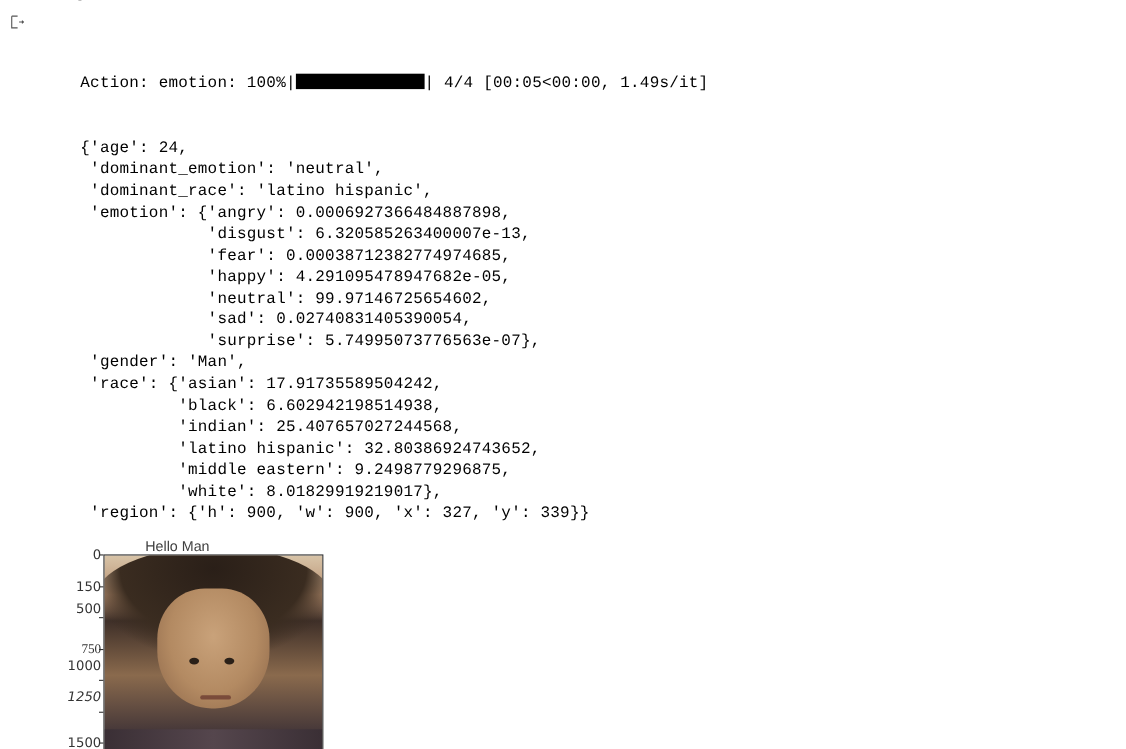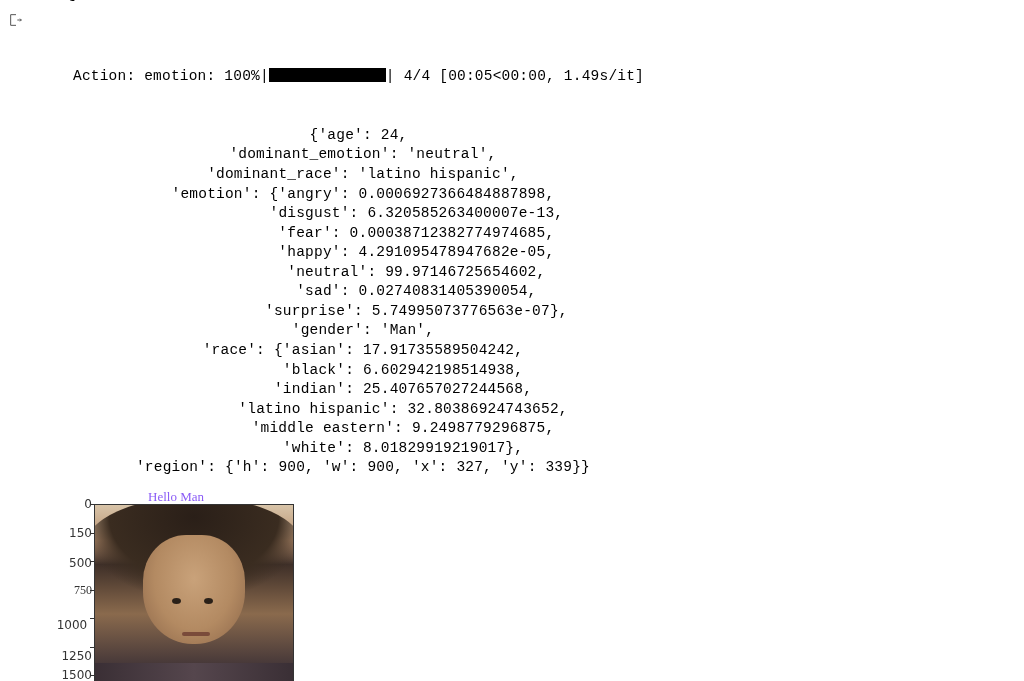--- a/index.html
+++ b/index.html
@@ -54,36 +54,35 @@
       display: inline-block;
       vertical-align: middle;
       width: 117px;
       height: 14px;
       background: #000;
       position: relative;
       top: -1px;
     }
     .pprint {
       white-space: pre;
-      text-align: center;
     }
     .plot-container {
       position: absolute;
       top: 484px;
       left: 40px;
       width: 260px;
       height: 240px;
     }
     .plot-title {
       position: absolute;
       top: 4px;
-      left: 108px;
-      font-family: Liberation Serif, serif;
+      left: 92px;
+      font-family: Liberation Sans, sans-serif;
       font-size: 13px;
-      color: #8b5cf6;
+      color: #404040;
     }
     .plot-axes {
       position: absolute;
       top: 20px;
       left: 54px;
       width: 200px;
       height: 200px;
     }
     .plot-image {
       width: 200px;
@@ -202,24 +201,24 @@
       <div class="eye r"></div>
       <div class="mouth"></div>
       <div class="jacket"></div>
     </div>
   </div>
   <div id="yticks">
       <div class="y-tick" style="top: 20px;">0</div>
       <div class="y-tick-mark" style="top: 20px;"></div>
       <div class="y-tick" style="top: 48.5714px;">150</div>
       <div class="y-tick-mark" style="top: 48.5714px;"></div>
-      <div class="y-tick" style="top: 79px;">500</div>
+      <div class="y-tick" style="top: 69px;">500</div>
       <div class="y-tick-mark" style="top: 77.1429px;"></div>
       <div class="y-tick" style="top: 105.714px; font-family: Liberation Serif, serif;">750</div>
       <div class="y-tick-mark" style="top: 105.714px;"></div>
-      <div class="y-tick" style="top: 141px; text-align: center;">1000</div>
+      <div class="y-tick" style="top: 121px;">1000</div>
       <div class="y-tick-mark" style="top: 134.286px;"></div>
-      <div class="y-tick" style="top: 172px;">1250</div>
+      <div class="y-tick" style="top: 149px; font-style: italic;">1250</div>
       <div class="y-tick-mark" style="top: 162.857px;"></div>
       <div class="y-tick" style="top: 191.429px;">1500</div>
       <div class="y-tick-mark" style="top: 191.429px;"></div>
     </div>
 </div>
 
 </body></html>

